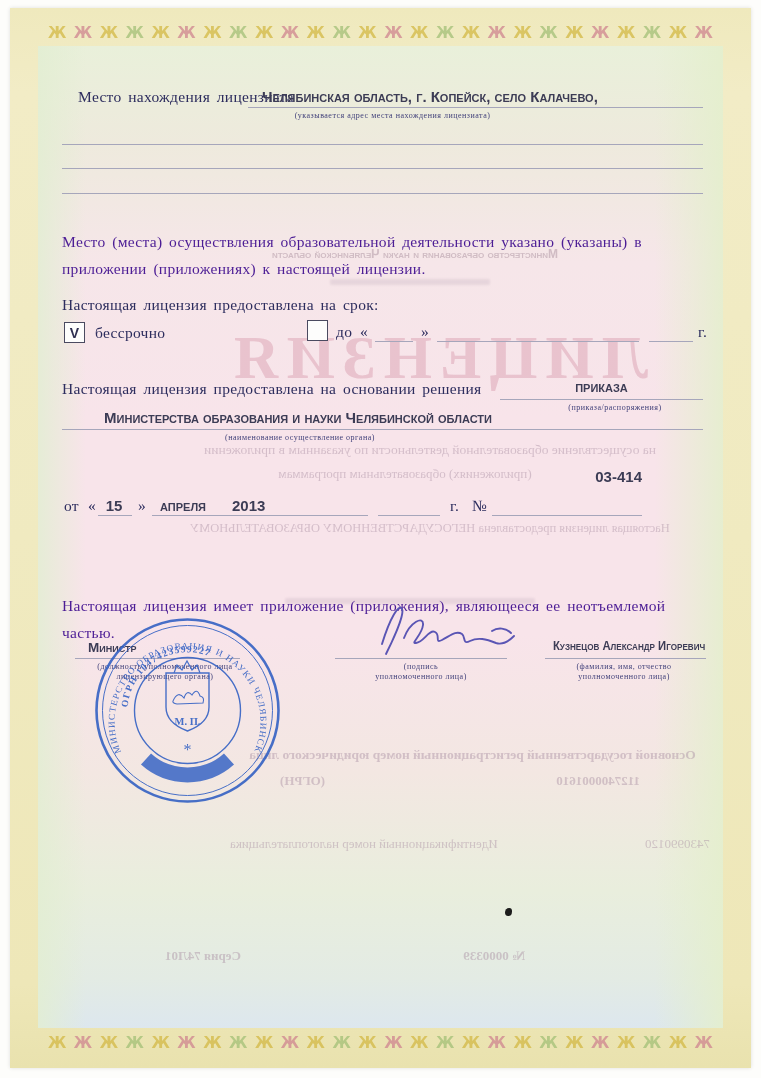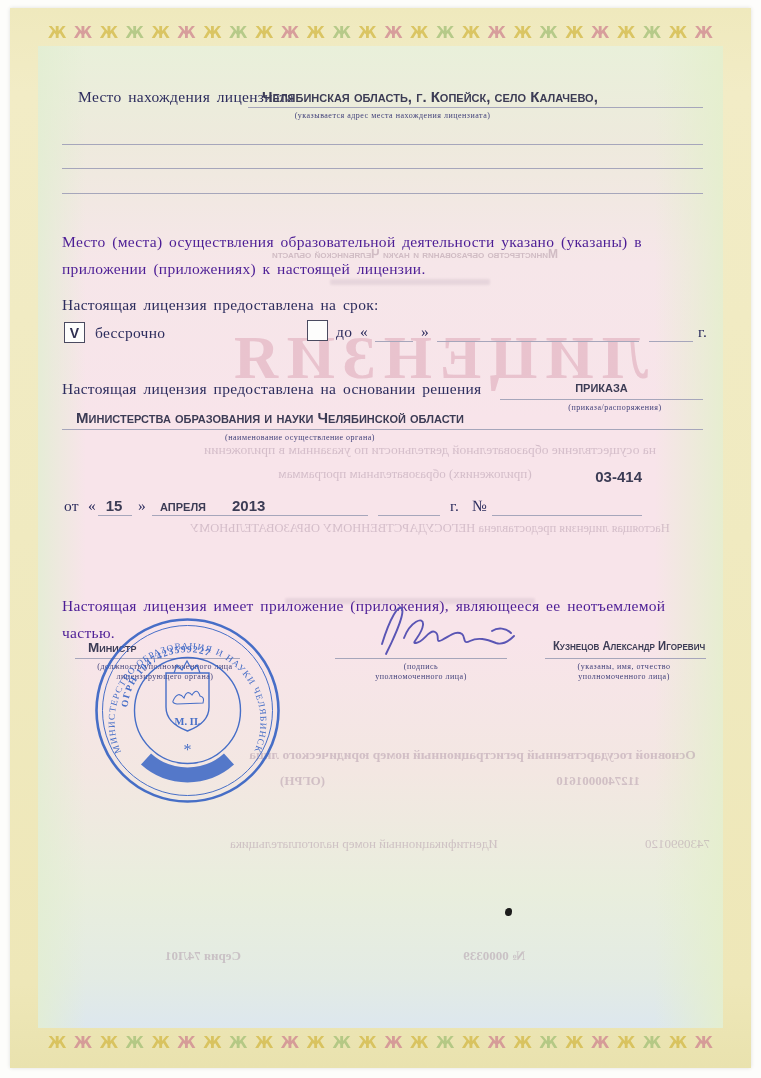--- a/index.html
+++ b/index.html
@@ -148,21 +148,21 @@
   <div class="rule" style="left:375px;top:341px;width:38px;"></div>
   <div class="abs lbl" style="left:421px;top:323px;">»</div>
   <div class="rule" style="left:437px;top:341px;width:202px;"></div>
   <div class="rule" style="left:649px;top:341px;width:44px;"></div>
   <div class="abs lbl" style="left:698px;top:323px;">г.</div>
 
   <div class="abs lbl" style="left:62px;top:380px;">Настоящая лицензия предоставлена на основании решения</div>
   <div class="abs fill" style="left:500px;top:378px;width:203px;text-align:center;">приказа</div>
   <div class="rule" style="left:500px;top:399px;width:203px;"></div>
   <div class="abs cap" style="left:535px;top:403px;width:160px;">(приказа/распоряжения)</div>
-  <div class="abs fill" style="left:50px;top:409px;width:440px;text-align:center;">Министерства образования и науки Челябинской области</div>
+  <div class="abs fill" style="left:78px;top:409px;width:440px;text-align:center;">Министерства образования и науки Челябинской области</div>
   <div class="rule" style="left:62px;top:429px;width:641px;"></div>
   <div class="abs cap" style="left:150px;top:433px;width:300px;">(наименование осуществление органа)</div>
 
   <div class="abs lbl" style="left:64px;top:497px;">от</div>
   <div class="abs lbl" style="left:88px;top:497px;">«</div>
   <div class="abs fill" style="left:96px;top:497px;width:36px;text-align:center;">15</div>
   <div class="rule" style="left:98px;top:515px;width:34px;"></div>
   <div class="abs lbl" style="left:138px;top:497px;">»</div>
   <div class="abs fill" style="left:160px;top:497px;">апреля</div>
   <div class="abs fill" style="left:232px;top:497px;">2013</div>
@@ -192,21 +192,21 @@
     <g fill="none" stroke="#5a55b4" stroke-width="1.9" stroke-linecap="round">
       <path d="M10 46 C18 20 27 5 30 11 C33 17 18 48 14 56"></path>
       <path d="M32 40 C38 24 52 17 51 27 C50 37 38 46 44 45 C52 44 57 31 63 34 C69 37 62 46 70 42 C78 38 84 32 90 36 C94 39 90 47 98 43 C106 39 114 41 124 45 C130 47 137 43 142 38"></path>
       <path d="M120 33 C126 29 134 30 139 35"></path>
     </g>
   </svg>
 
   <div class="abs fill" style="left:553px;top:639px;width:158px;font-size:12.5px;transform:scaleX(.9);transform-origin:left;white-space:nowrap;">Кузнецов Александр Игоревич</div>
   <div class="rule" style="left:545px;top:658px;width:161px;"></div>
   <div class="abs cap" style="left:535px;top:662px;width:178px;">
-    <span>(указаны, имя, отчество</span><br>
+    <span>(фамилия, имя, отчество</span><br>
     <span>уполномоченного лица)</span>
   </div>
 
   <svg class="abs" style="left:94px;top:617px;opacity:.88;" width="187" height="192" viewBox="0 0 187 192">
     <defs>
       <path id="ringpath" d="M 27 135 A 73 73 0 1 1 160 135"></path>
       <path id="ogrnpath" d="M 38 118 A 60 60 0 1 1 149 118"></path>
     </defs>
     <g stroke="#2f5ec3" fill="none">
       <circle cx="93.5" cy="93.5" r="91" stroke-width="2.6"></circle>

